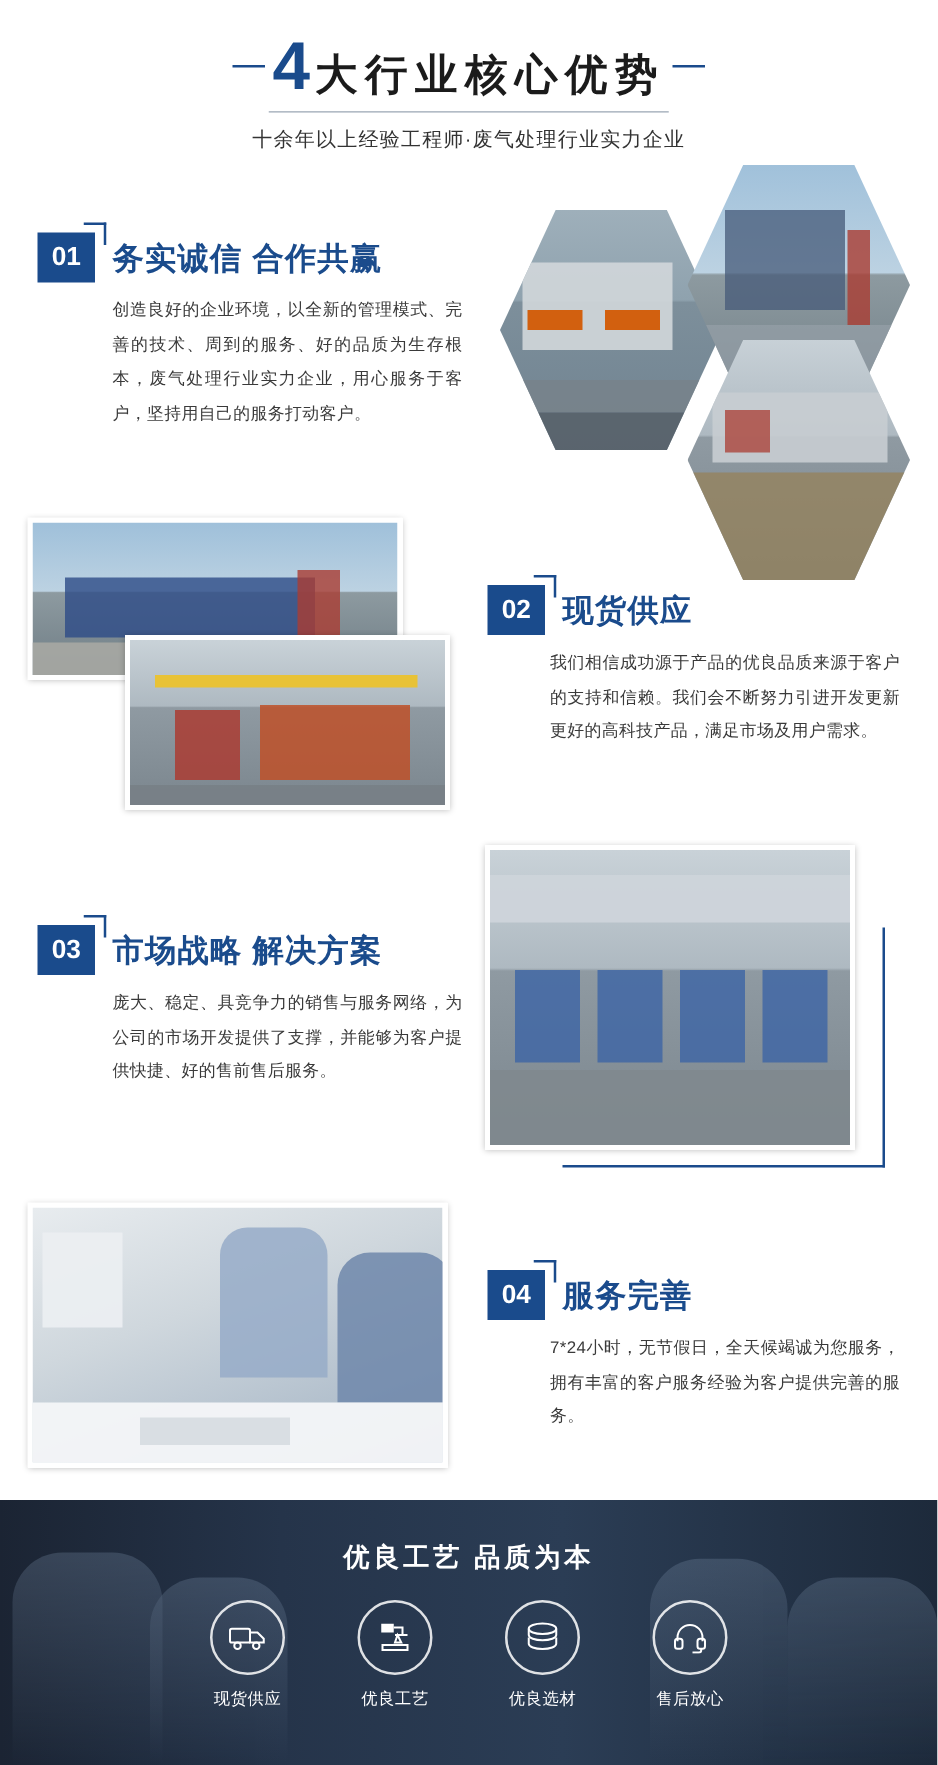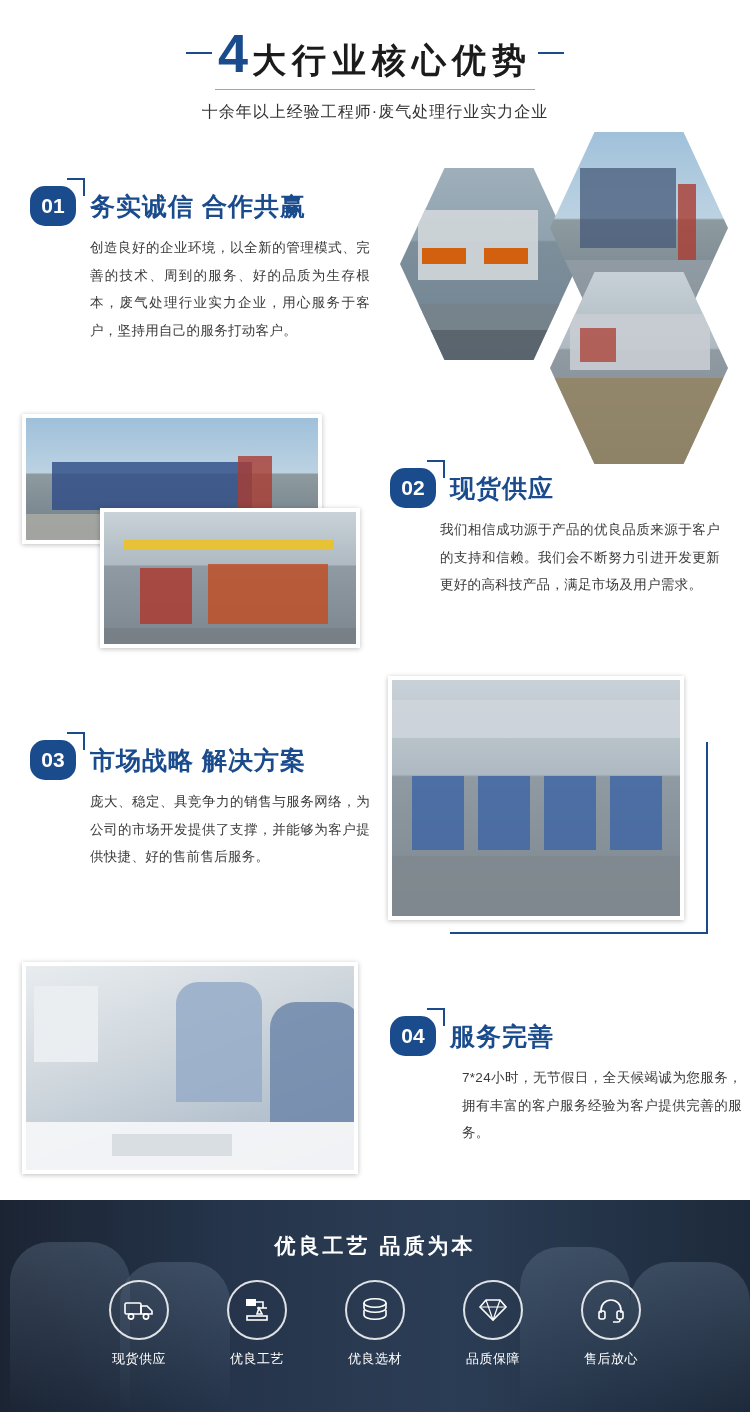--- a/index.html
+++ b/index.html
@@ -67,21 +67,20 @@
     width: 46px;
     height: 40px;
     background: #1a4b8c;
     color: #fff;
     font-size: 21px;
     font-weight: bold;
     display: flex;
     align-items: center;
     justify-content: center;
     flex: 0 0 auto;
-    border-radius: 15px;
   }
   .num-wrap { position: relative; display: inline-block; }
   .num-wrap::after {
     content: "";
     position: absolute;
     top: -8px;
     right: -9px;
     width: 16px;
     height: 16px;
     border-top: 2px solid #1a4b8c;
@@ -290,21 +289,21 @@
   </div>
 </div>
 
 <div class="block" style="left:390px; top:1016px; width:330px;">
   <div class="sec-head">
     <span class="num-wrap">
       <span class="num-badge">04</span>
     </span>
     <span class="sec-title">服务完善</span>
   </div>
-  <div class="sec-body" style="margin-left:72px; width:280px;">7*24小时，无节假日，全天候竭诚为您服务，拥有丰富的客户服务经验为客户提供完善的服务。</div>
+  <div class="sec-body" style="margin-left:50px; width:280px;">7*24小时，无节假日，全天候竭诚为您服务，拥有丰富的客户服务经验为客户提供完善的服务。</div>
 </div>
 
 <div class="footer">
   <div class="footer-bg-figs">
     <div class="fig" style="left:10px; width:120px; height:170px;"></div>
     <div class="fig" style="left:120px; width:110px; height:150px;"></div>
     <div class="fig" style="left:520px; width:110px; height:165px;"></div>
     <div class="fig" style="left:630px; width:120px; height:150px;"></div>
   </div>
 
@@ -341,29 +340,20 @@
       <div class="f-circle">
         <svg width="30" height="26" viewBox="0 0 30 26">
           <ellipse cx="15" cy="6" rx="11" ry="4.2" fill="none" stroke="#fff" stroke-width="1.6"></ellipse>
           <path d="M4 6v5c0 2.3 4.9 4.2 11 4.2s11-1.9 11-4.2V6" fill="none" stroke="#fff" stroke-width="1.6"></path>
           <path d="M4 13v5c0 2.3 4.9 4.2 11 4.2s11-1.9 11-4.2v-5" fill="none" stroke="#fff" stroke-width="1.6"></path>
         </svg>
       </div>
       <div class="f-label">优良选材</div>
     </div>
 
-    <div class="f-item">
-      <div class="f-circle">
-        <svg width="30" height="26" viewBox="0 0 30 26">
-          <path d="M8 3h14l6 7-13 13L2 10z" fill="none" stroke="#fff" stroke-width="1.6"></path>
-          <path d="M2 10h26M8 3l7 20M22 3l-7 20" stroke="#fff" stroke-width="1.2"></path>
-        </svg>
-      </div>
-      <div class="f-label">品质保障</div>
-    </div>
 
     <div class="f-item">
       <div class="f-circle">
         <svg width="28" height="26" viewBox="0 0 28 26">
           <path d="M4 16v-3a10 10 0 0 1 20 0v3" fill="none" stroke="#fff" stroke-width="1.6"></path>
           <rect x="2" y="14" width="6" height="8" rx="2" fill="none" stroke="#fff" stroke-width="1.6"></rect>
           <rect x="20" y="14" width="6" height="8" rx="2" fill="none" stroke="#fff" stroke-width="1.6"></rect>
           <path d="M23 22v1a2 2 0 0 1-2 2h-5" fill="none" stroke="#fff" stroke-width="1.6"></path>
         </svg>
       </div>

